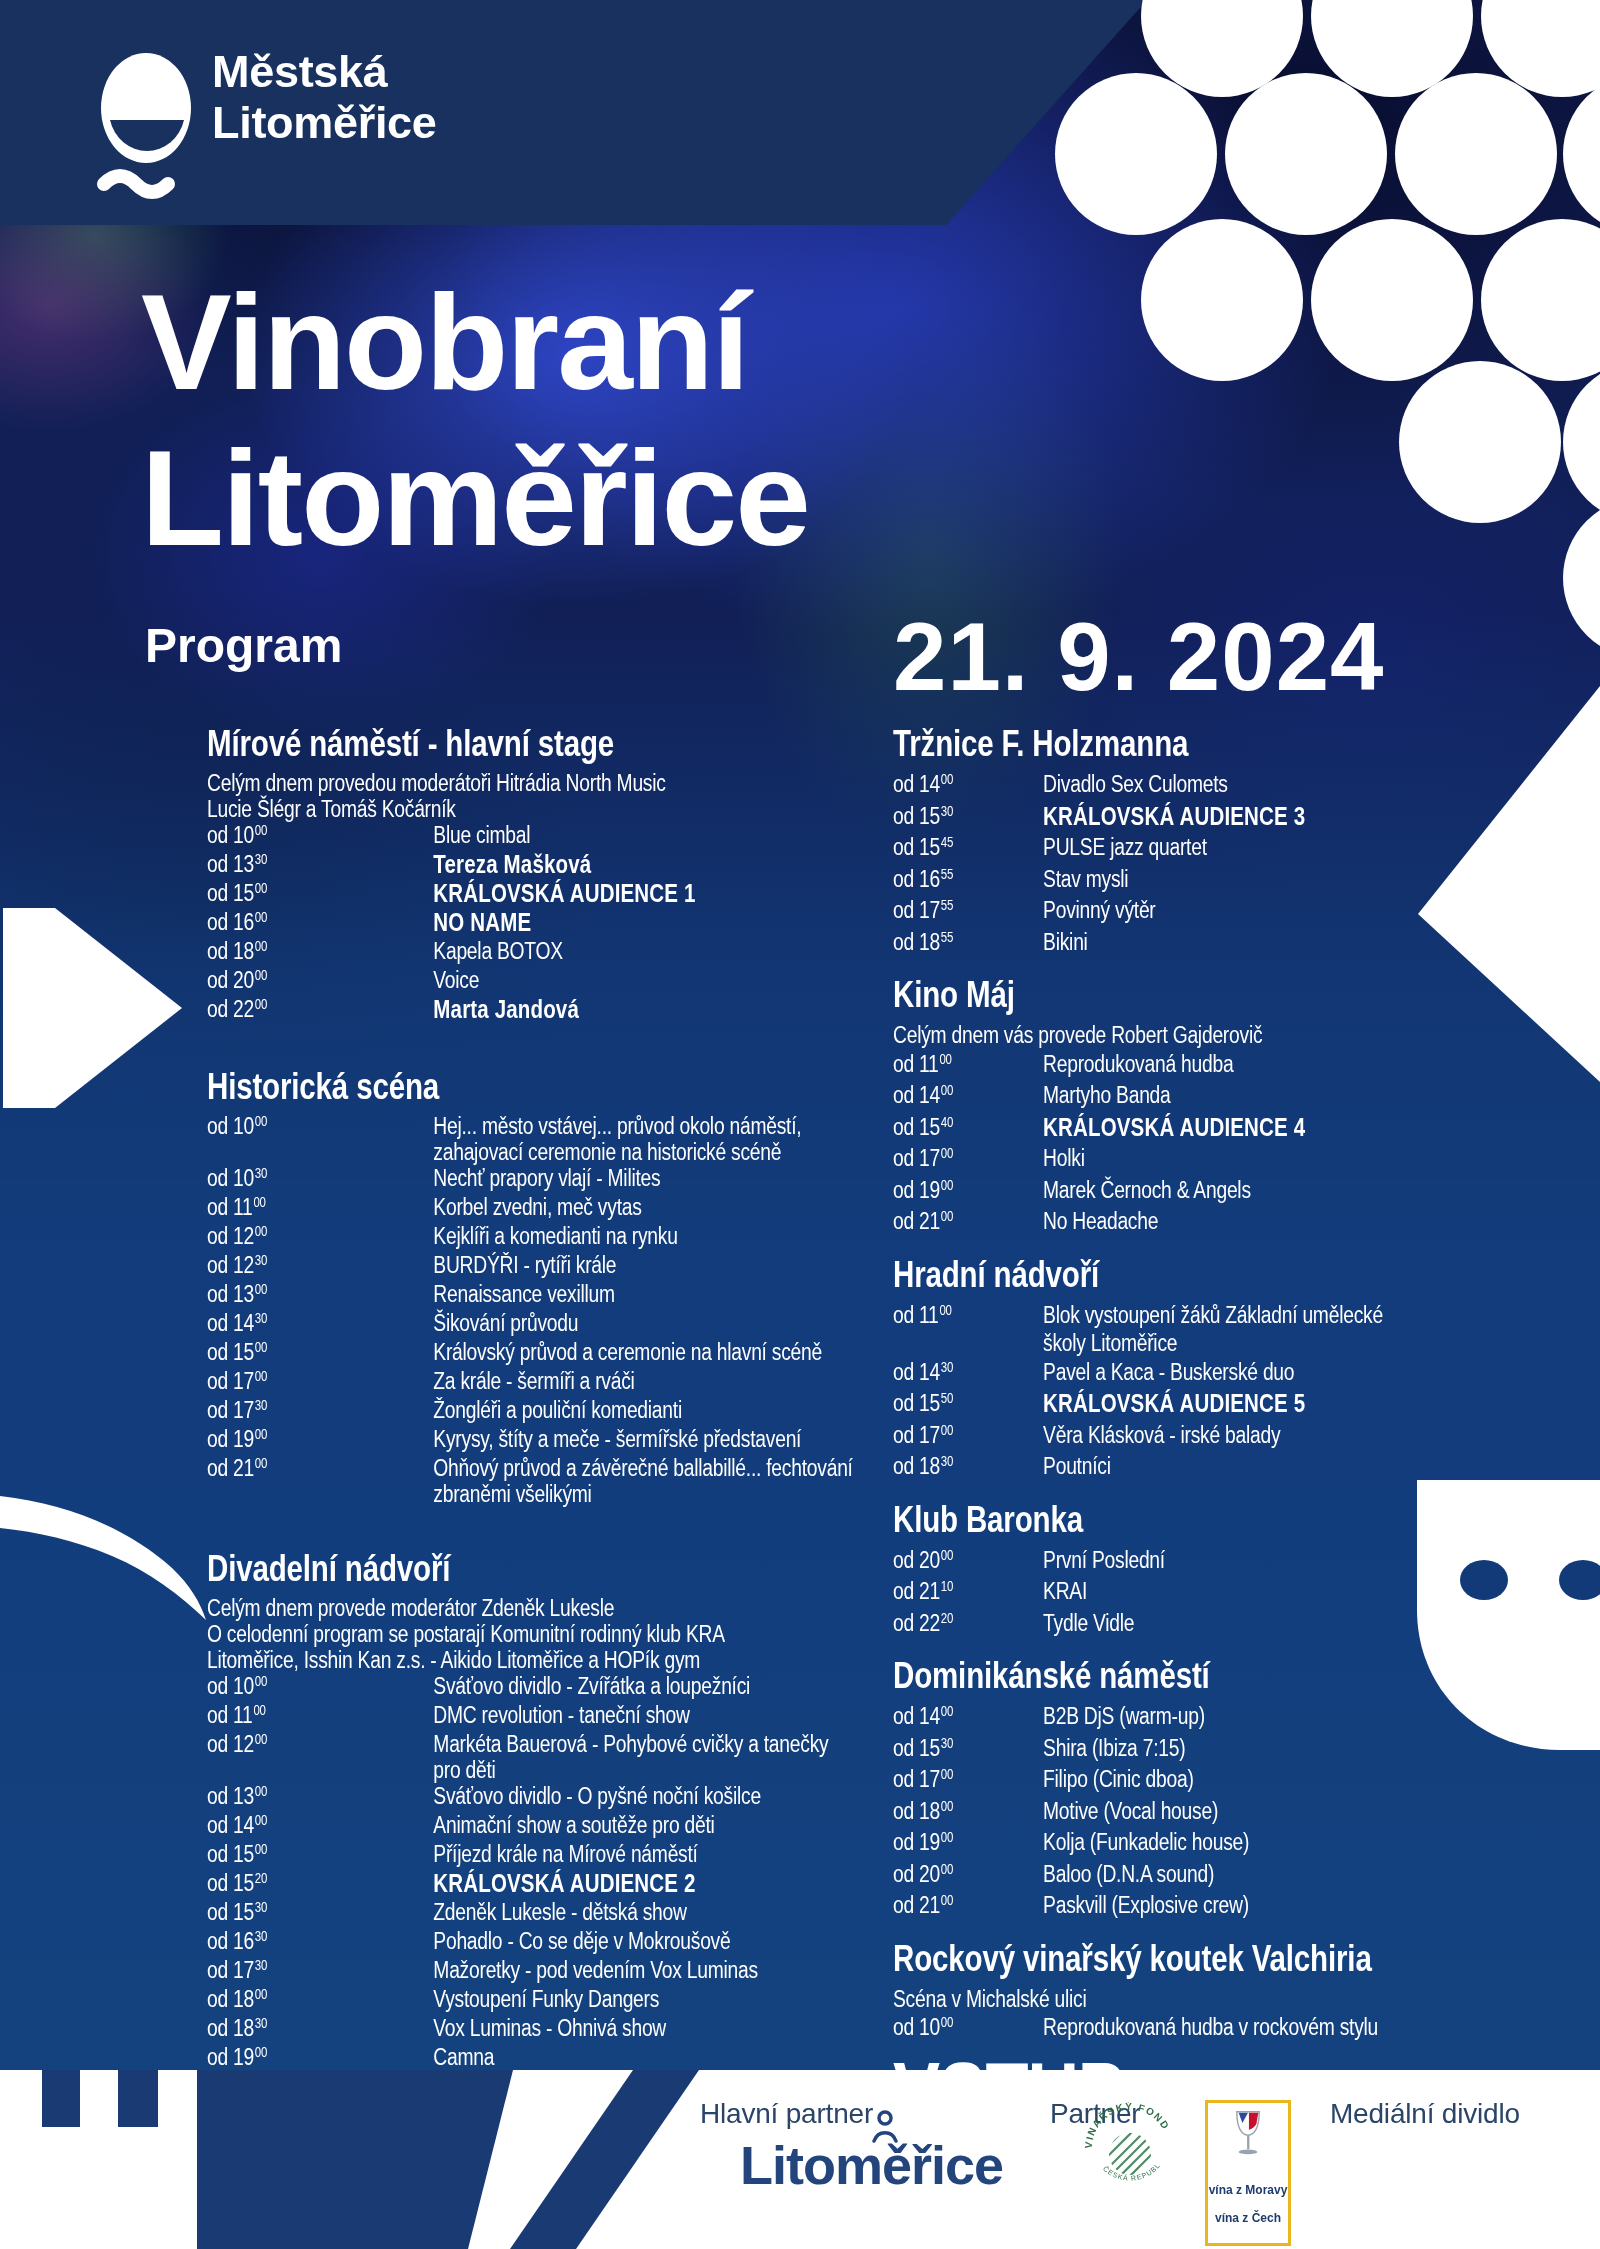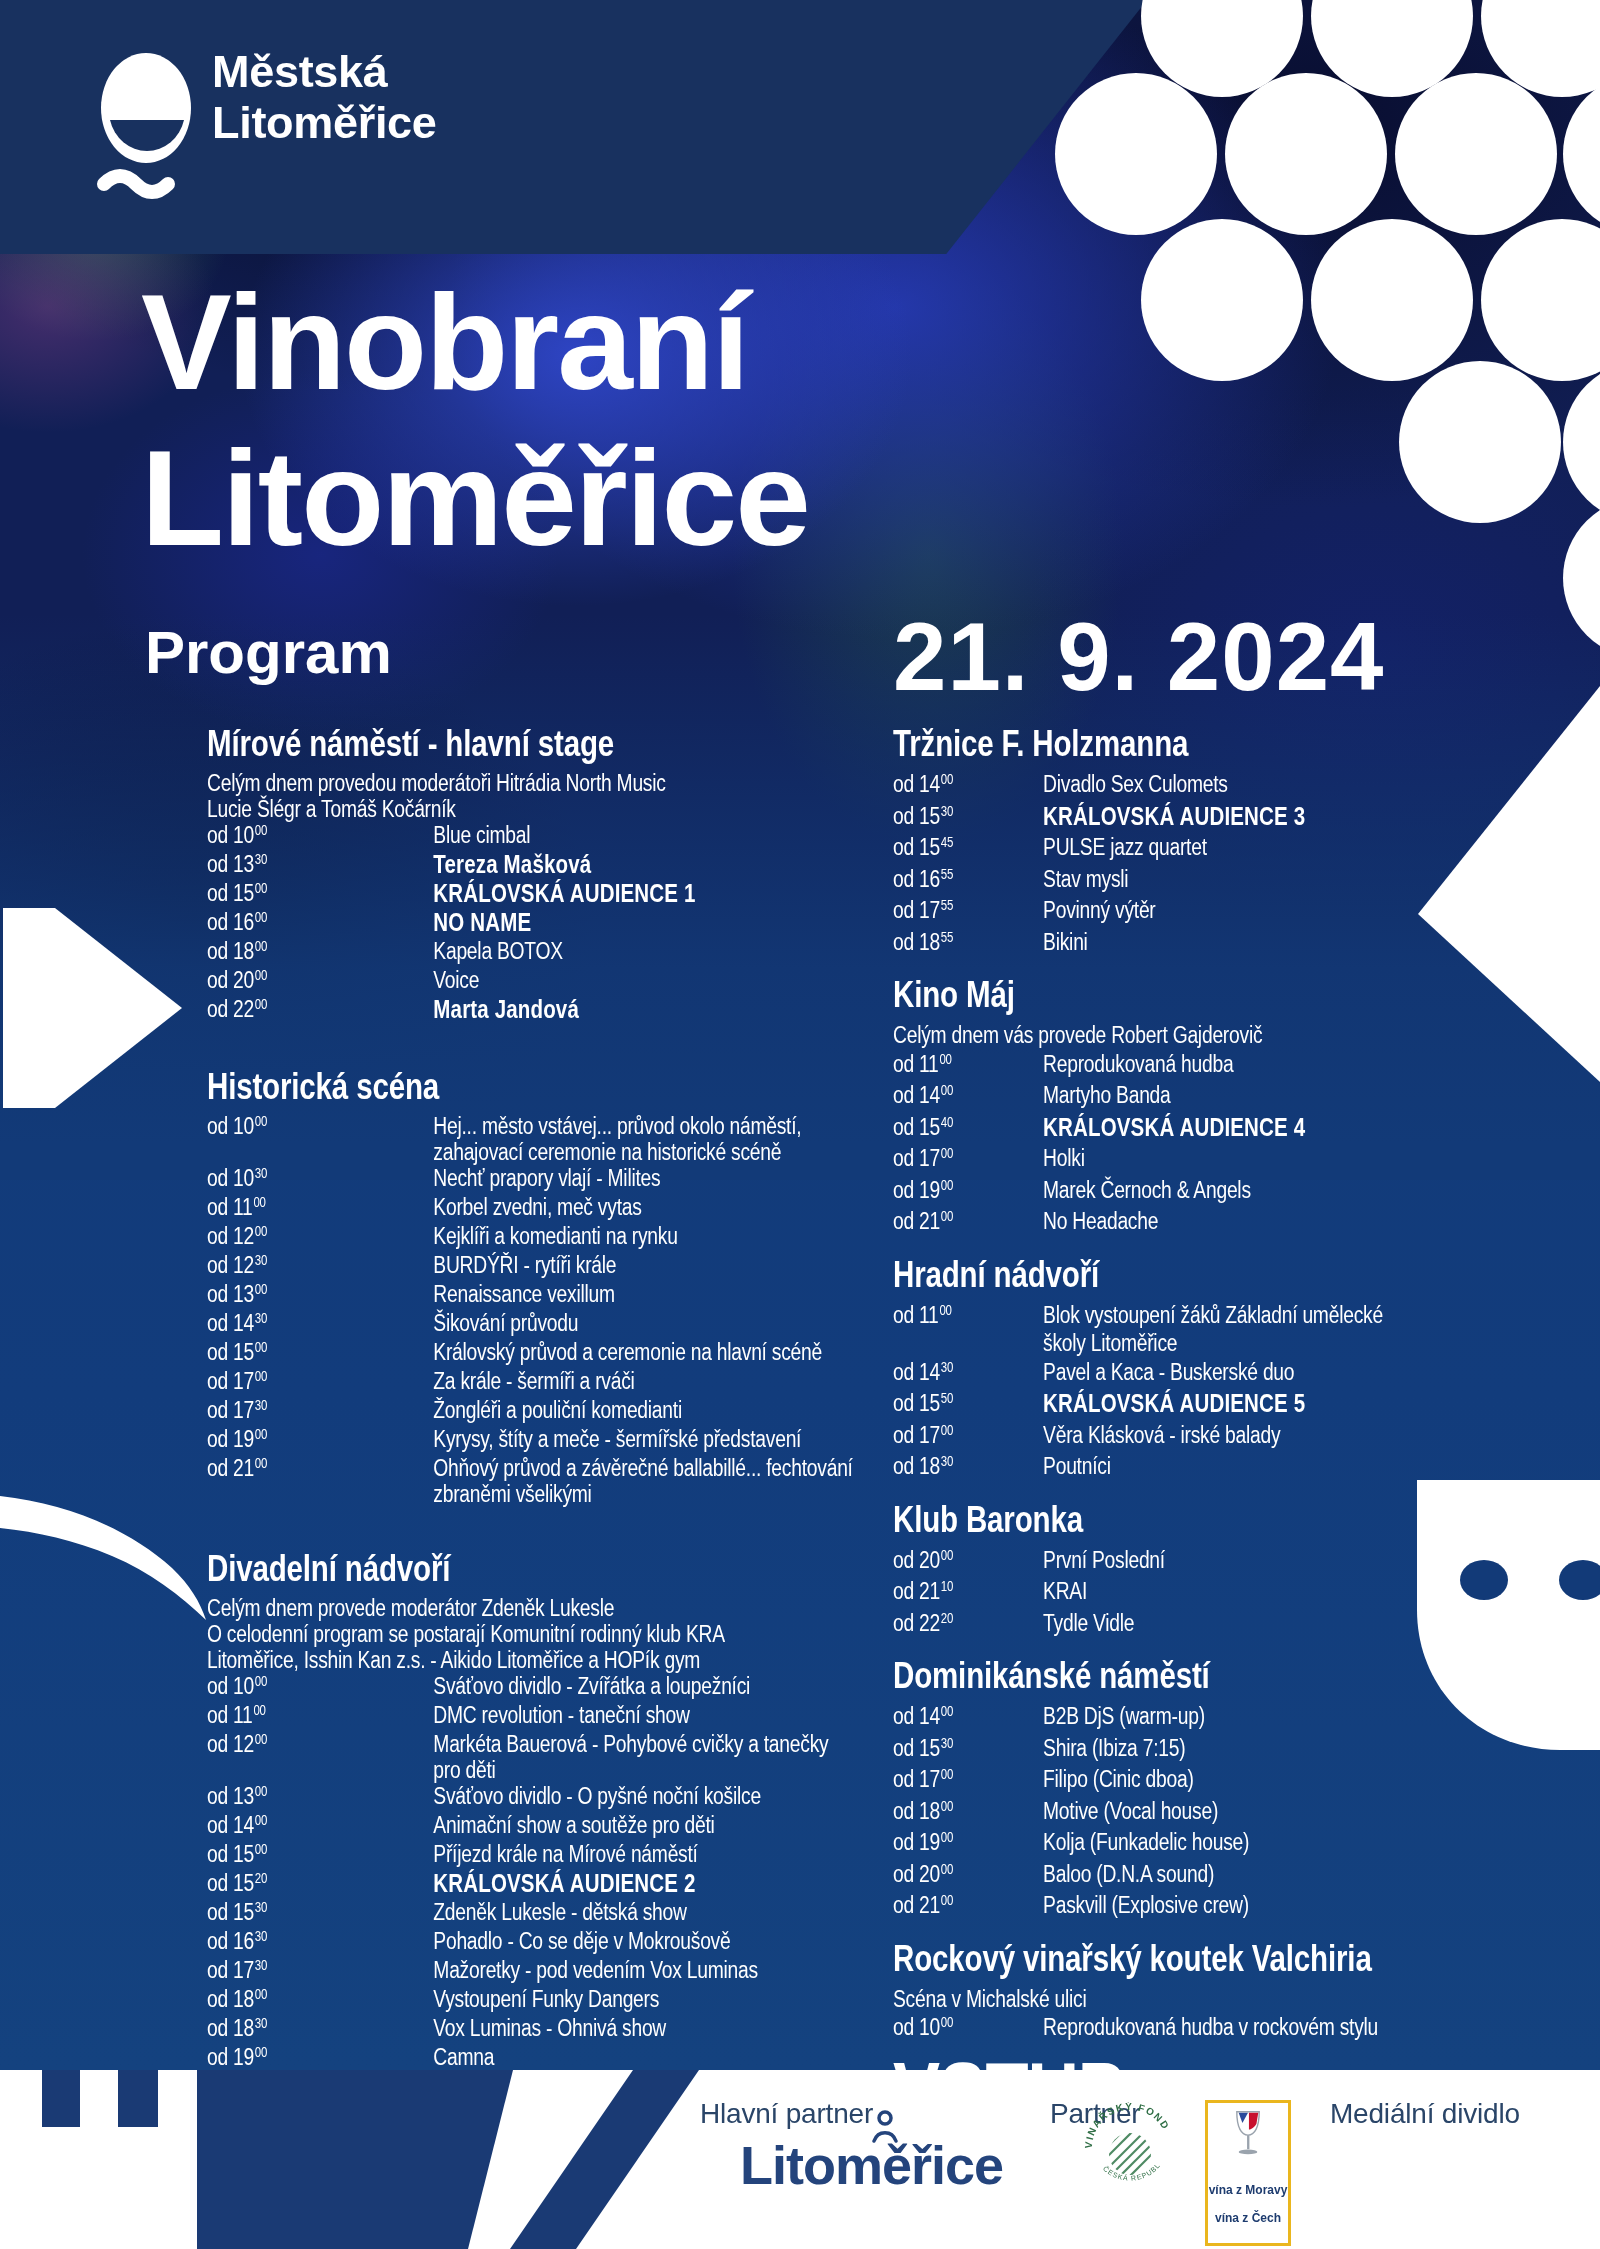--- a/index.html
+++ b/index.html
@@ -15,29 +15,29 @@
     radial-gradient(190px 150px at 6% 20%, rgba(70,140,100,.45), rgba(70,140,100,0) 70%),
     radial-gradient(280px 420px at 58% 47%, rgba(45,110,70,.38), rgba(45,110,70,0) 70%),
     radial-gradient(700px 420px at 26% 6%, rgba(6,10,34,.95), rgba(6,10,34,0) 78%),
     radial-gradient(800px 520px at 82% 10%, rgba(8,12,44,.9), rgba(8,12,44,0) 75%),
     radial-gradient(560px 420px at 12% 78%, rgba(10,16,50,.8), rgba(10,16,50,0) 72%),
     radial-gradient(520px 380px at 86% 55%, rgba(20,34,110,.7), rgba(20,34,110,0) 70%),
     #111f56;}
   .photo::after{content:"";position:absolute;inset:0;
     background:linear-gradient(180deg, rgba(18,58,120,0) 52%, rgba(18,58,120,.85) 82%, #123a78 97%);}
   
-  .banner{position:absolute;left:0;top:0;width:1147px;height:254px;background:#18315f;z-index:2;
+  .banner{position:absolute;left:0;top:0;width:1147px;height:225px;background:#18315f;z-index:2;
     clip-path:polygon(0 0,100% 0,82.5% 100%,0 100%);}
   .banner .logo{position:absolute;left:88px;top:48px;}
   .org{position:absolute;left:212px;top:46px;font-size:45px;line-height:51px;font-weight:700;letter-spacing:-.3px;}
   .org span{display:block;}
   
   .title-line{position:absolute;left:141px;font-size:136px;font-weight:700;letter-spacing:-2px;z-index:4;line-height:140px;}
   .t1{top:272px;} .t2{top:428px;}
-  .program-label{position:absolute;left:145px;top:618px;font-size:60px;font-weight:700;z-index:4;}
+  .program-label{position:absolute;left:145px;top:618px;font-size:48px;font-weight:700;z-index:4;}
   .date{position:absolute;left:893px;top:602px;font-size:96px;font-weight:700;letter-spacing:1px;z-index:4;}
   
   .col{position:absolute;top:724px;z-index:4;transform:scaleX(.82);transform-origin:0 0;}
   .col-left{left:207px;width:885px;}
   .col-right{left:893px;width:645px;}
   .section-title{margin:0 0 6px 0;font-size:36px;line-height:40px;font-weight:700;letter-spacing:-.2px;}
   .col-left .section + .section{margin-top:42px;}
   .col-right .section + .section{margin-top:16px;}
   .intro-line{margin:0;font-size:23.5px;letter-spacing:-.3px;}
   .col-left .intro-line,.col-left .row{line-height:26px;}

